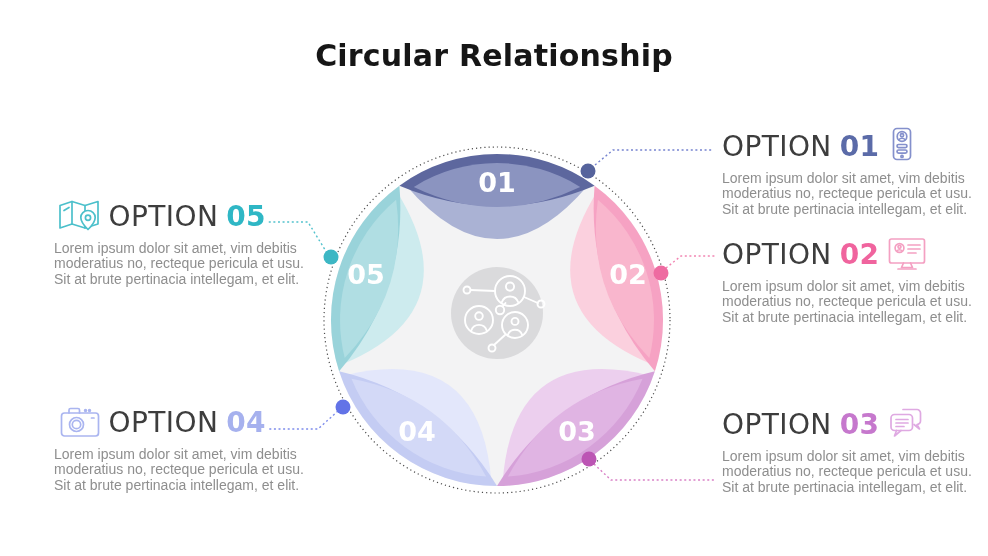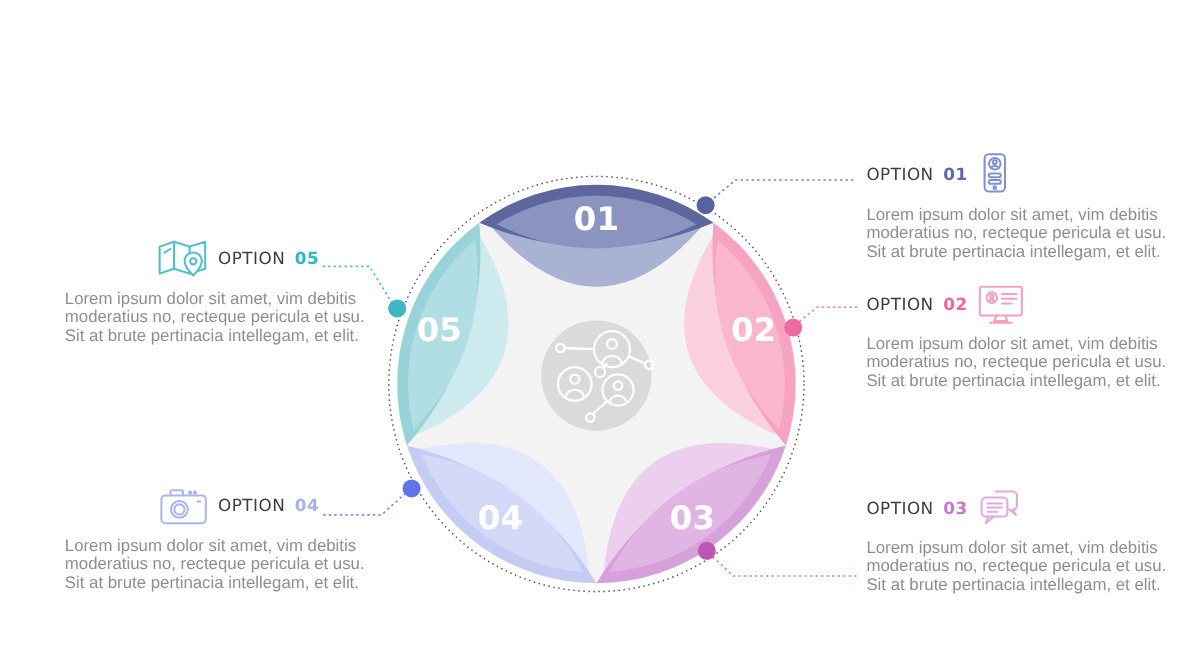--- a/index.html
+++ b/index.html
@@ -5,35 +5,36 @@
   html,body{margin:0;padding:0;background:#fff;}
   .stage{position:relative;width:988px;height:556px;background:#ffffff;overflow:hidden;
          font-family:"Liberation Sans",sans-serif;}
   .title{position:absolute;top:38px;left:0;right:0;text-align:center;
          font-family:"DejaVu Sans","Liberation Sans",sans-serif;
          font-size:30px;font-weight:700;color:#161616;letter-spacing:.2px;}
   svg.diagram{position:absolute;left:0;top:0;}
   .opt{position:absolute;}
   .opt-header{display:flex;align-items:center;gap:8px;height:40px;
       font-family:"DejaVu Sans","Liberation Sans",sans-serif;
-      font-size:14px;color:#3d3d3d;letter-spacing:.4px;white-space:nowrap;}
+      font-size:28px;color:#3d3d3d;letter-spacing:.4px;white-space:nowrap;}
   .opt-header .num{font-weight:700;}
   .opt-header.right-align{justify-content:flex-end;}
   .opt-body{margin:5px 0 0 0;font-size:14px;line-height:15.3px;color:#8e8e8e;}
   .opt-body div{white-space:nowrap;}
   .opt.left .opt-body{margin-left:6px;}
   .hdr-icon{flex:0 0 auto;display:block;}
   .petal-num{font-family:"DejaVu Sans","Liberation Sans",sans-serif;
       font-size:27px;font-weight:700;fill:#ffffff;}
 </style>
 </head>
 <body>
 
 <div class="stage">
 
+  <div class="title">Circular Relationship</div>
 
   <svg class="diagram" width="988" height="556" viewBox="0 0 988 556">
 
     <g fill="none" stroke-width="1.4" stroke-dasharray="2 2.6">
       <polyline points="595,165 613,150 712,150" stroke="#7583cf"></polyline>
       <polyline points="666,268 681,256 715,256" stroke="#f285b2"></polyline>
       <polyline points="594,464 611,480 716,480" stroke="#d981c6"></polyline>
       <polyline points="338,411 318,429 268,429" stroke="#7e8cec"></polyline>
       <polyline points="327,253 308,222 268,222" stroke="#53c2cd"></polyline>
     </g>

